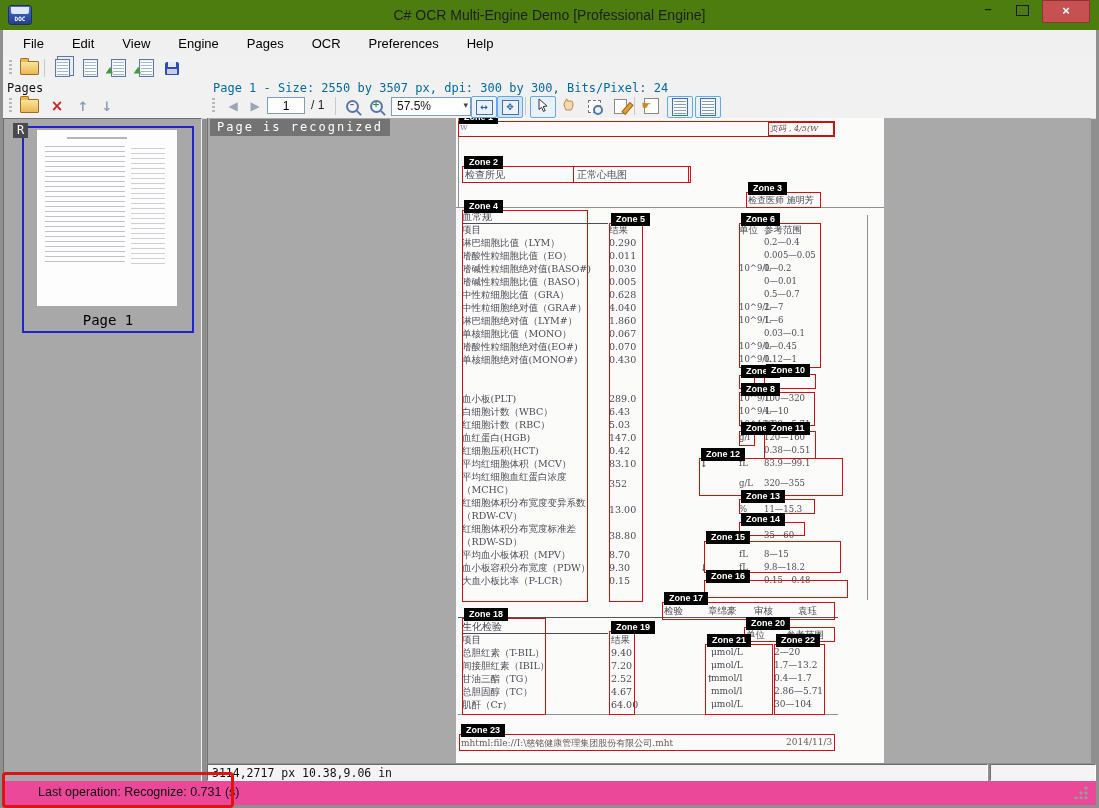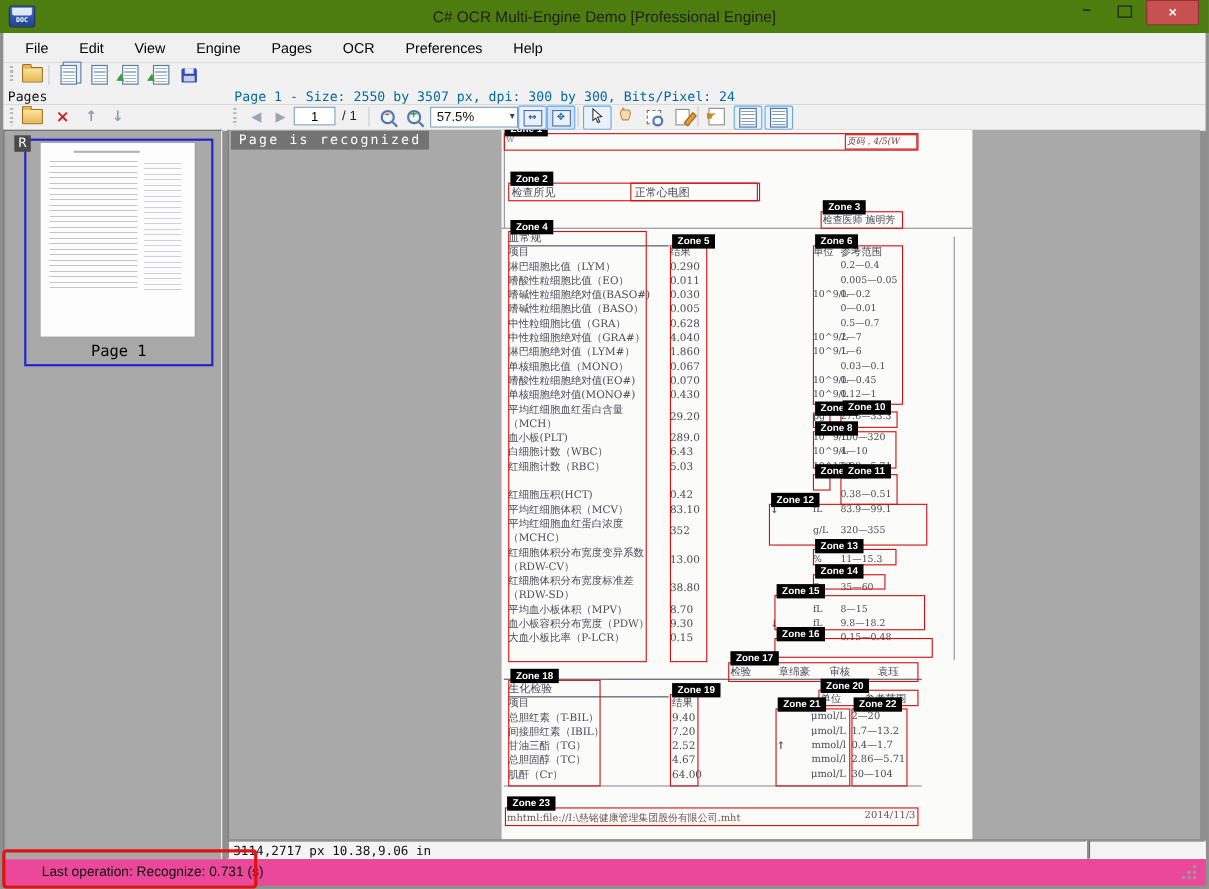--- a/index.html
+++ b/index.html
@@ -111,21 +111,21 @@
   .srow span{position:absolute;font-family:"DejaVu Serif","Liberation Serif",serif;color:#4b4b56;
          font-size:9.5px;line-height:13px;white-space:nowrap;top:0}
   .srow .name{left:6px;width:146px;white-space:normal;line-height:13px}
   .srow .res{left:153px}
   .srow .flag{left:244px;font-weight:bold}
   .srow .unit{left:283px;font-size:8.5px}
   .srow .rng{left:308px;font-size:8.5px}
   .srow.dbl .res,.srow.dbl .flag,.srow.dbl .unit,.srow.dbl .rng{top:50%;transform:translateY(-50%)}
   .crow .res{left:155px}
   .crow .flag{left:250px}
-  .crow .unit{left:255px;width:58px;text-align:right;font-size:9px}
+  .crow .unit{left:255px;width:58px;font-size:9px}
   .crow .rng{left:318px;font-size:9px}
   .underl{border-bottom:1px solid #4b4b56;padding-bottom:0px}
   
   #statusrow{position:absolute;left:203px;top:763px;width:891px;height:18px;background:#8f8f8f}
   .sfield{position:absolute;top:1px;height:14px;background:#f4f4f4;
           border-top:1px solid #6e6e6e;border-left:1px solid #6e6e6e;
           border-right:1px solid #fdfdfd;border-bottom:1px solid #fdfdfd;
           font:11.5px "DejaVu Sans Mono",monospace;color:#111;padding:1px 4px 0 4px;overflow:hidden}
   #coord-field{left:4px;width:771px}
   #extra-field{left:787px;width:96px}
@@ -364,43 +364,43 @@
         <span class="res">0.070</span>
         <span class="unit">10^9/L</span>
         <span class="rng">0—0.45</span>
       </div>
     <div class="srow" style="top:235px">
         <span class="name">单核细胞绝对值(MONO#)</span>
         <span class="res">0.430</span>
         <span class="unit">10^9/L</span>
         <span class="rng">0.12—1</span>
       </div>
-    <div class="srow dbl" style="top:248px">
-        <span class="name">平均红细胞血红蛋白含量（MCH）</span>
-        <span class="res">29.20</span>
-        <span class="unit">pg</span>
-        <span class="rng">27.8—33.3</span>
-      </div>
     <div class="srow" style="top:274px">
         <span class="name">血小板(PLT)</span>
         <span class="res">289.0</span>
         <span class="unit">10^9/L</span>
         <span class="rng">100—320</span>
       </div>
     <div class="srow" style="top:287px">
         <span class="name">白细胞计数（WBC）</span>
         <span class="res">6.43</span>
         <span class="unit">10^9/L</span>
         <span class="rng">4—10</span>
       </div>
     <div class="srow" style="top:300px">
         <span class="name">红细胞计数（RBC）</span>
         <span class="res">5.03</span>
         <span class="unit">10^12/L</span>
         <span class="rng">3.98—5.71</span>
+      </div>
+    <div class="srow" style="top:313px">
+        <span class="name">血红蛋白(HGB)</span>
+        <span class="res">147.0</span>
+        <span class="unit">g/l</span>
+        <span class="rng">120—160</span>
       </div>
     <div class="srow" style="top:326px">
         <span class="name">红细胞压积(HCT)</span>
         <span class="res">0.42</span>
         <span class="rng">0.38—0.51</span>
       </div>
     <div class="srow" style="top:339px">
         <span class="name">平均红细胞体积（MCV）</span>
         <span class="res">83.10</span>
         <span class="flag">↓</span>

